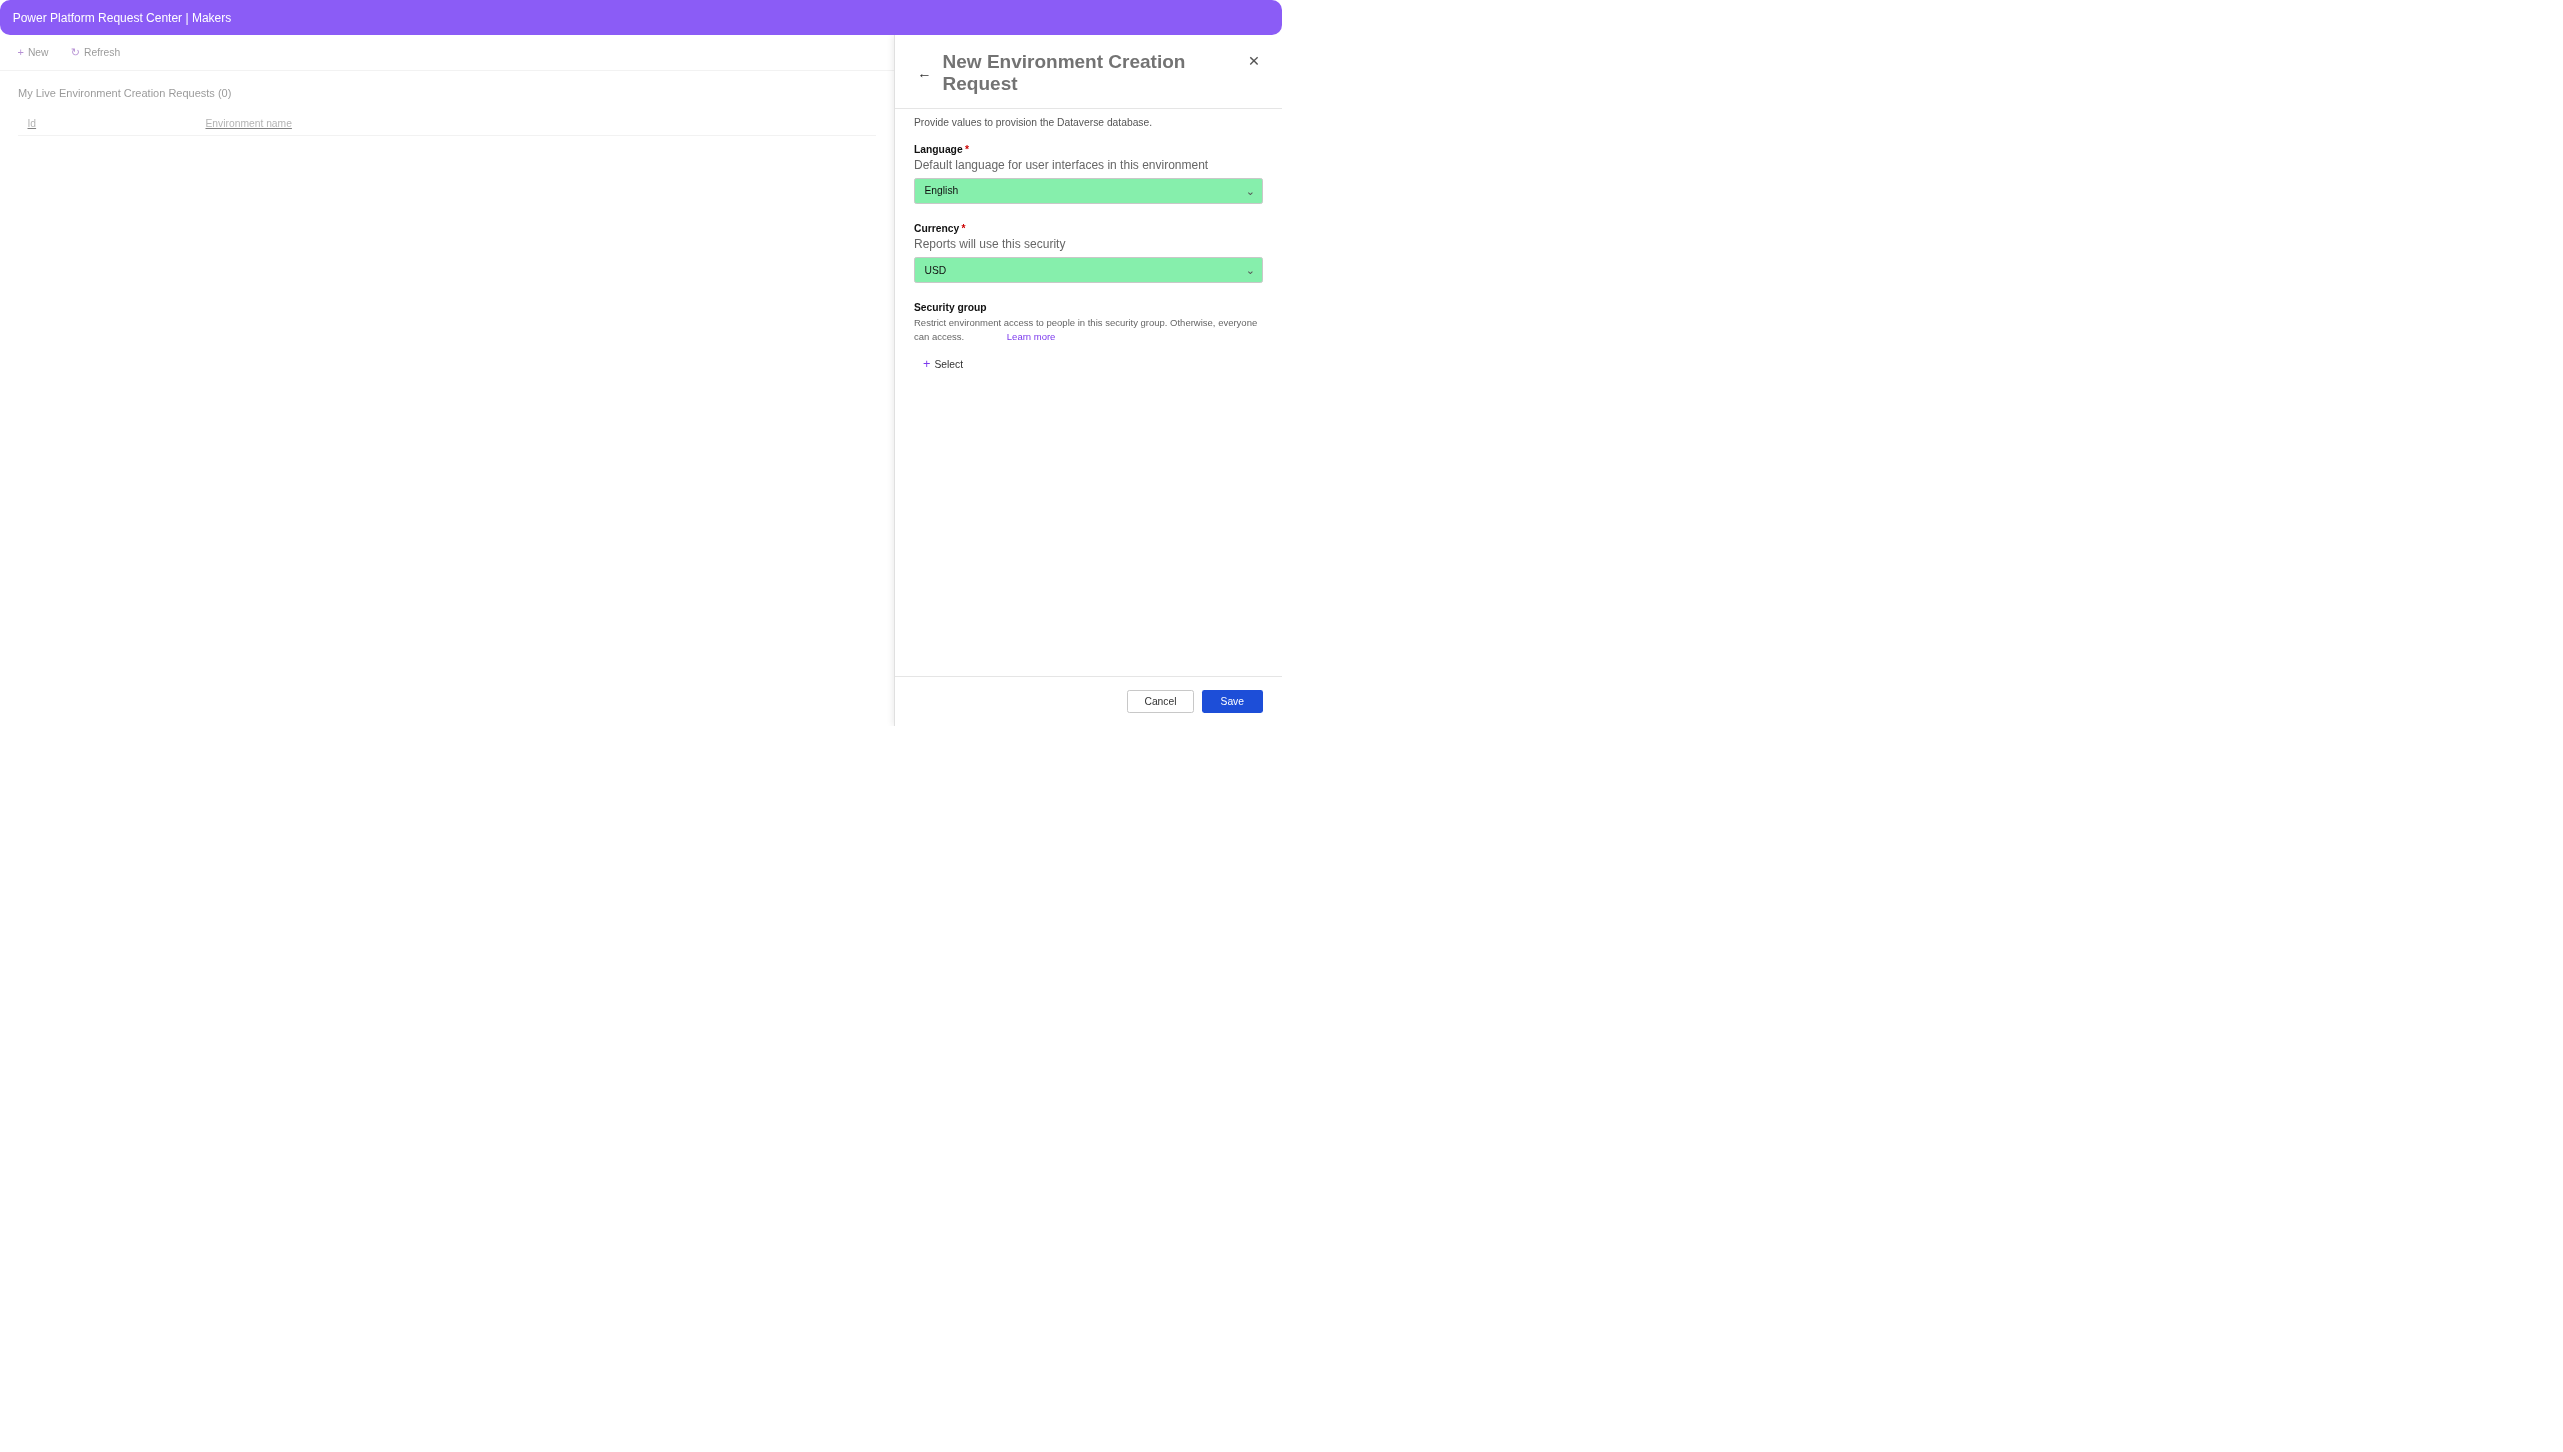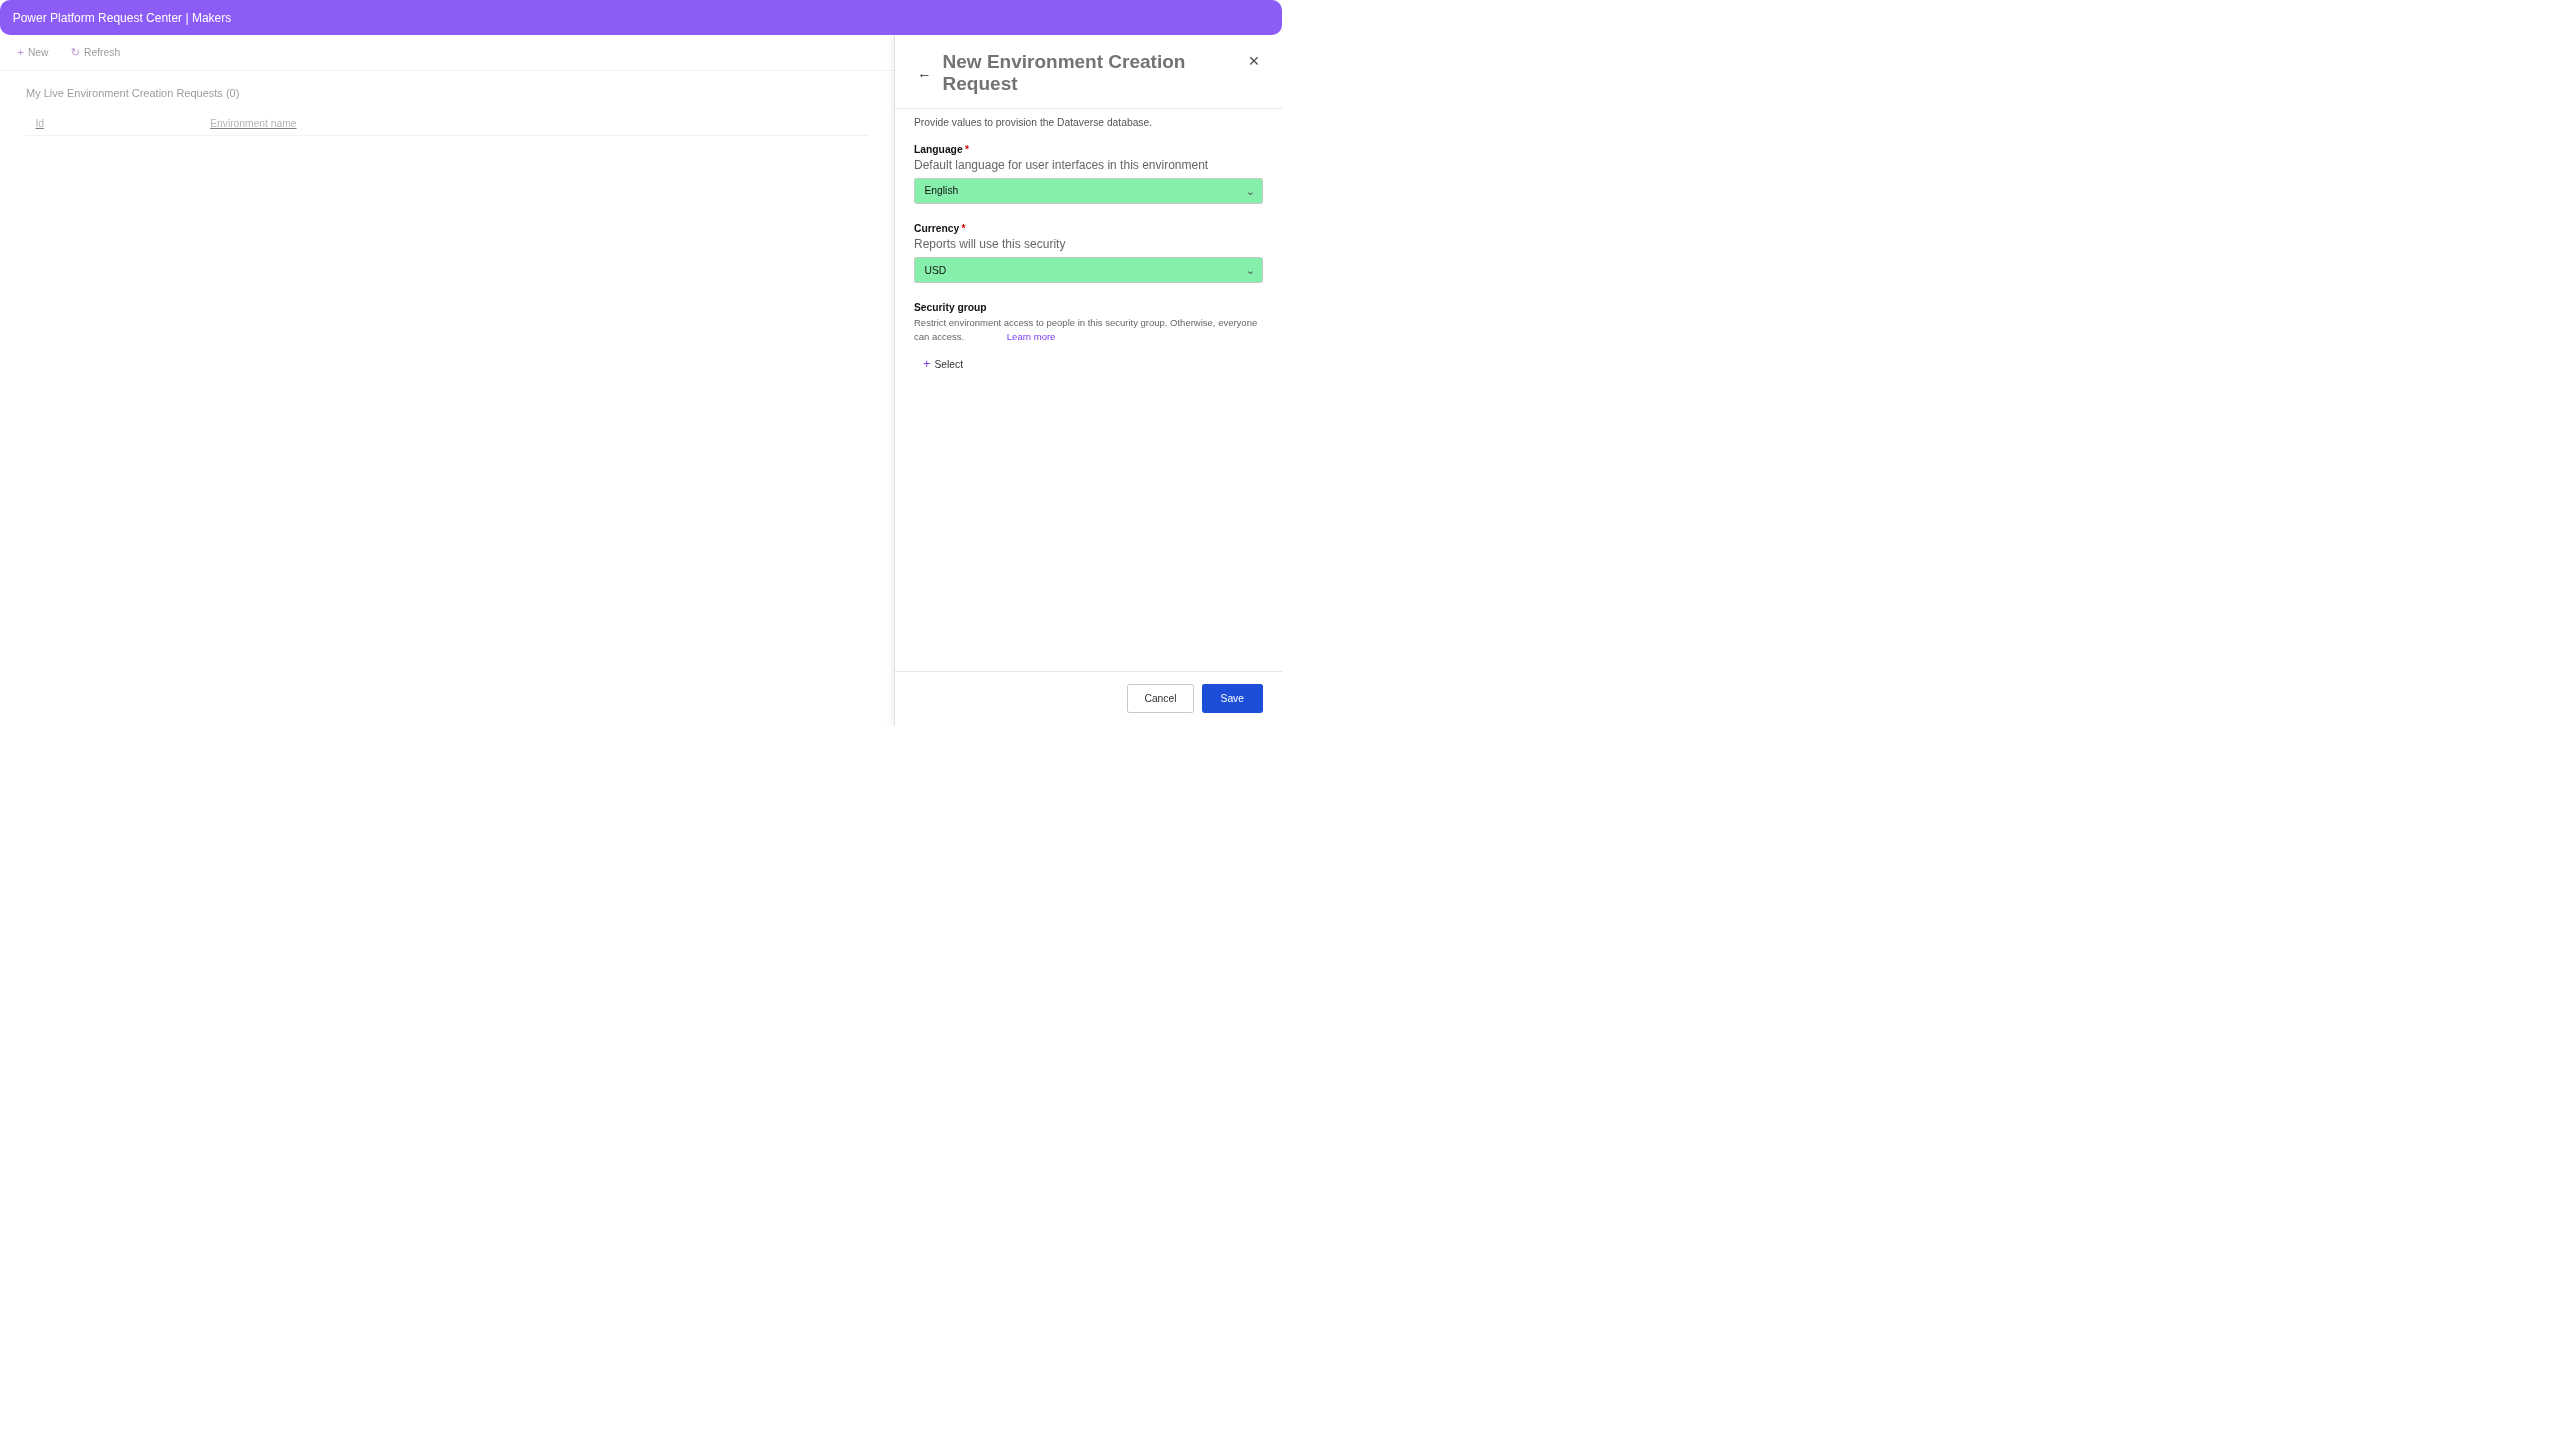--- a/index.html
+++ b/index.html
@@ -74,21 +74,21 @@
     }
 
     .toolbar-btn .btn-icon {
       font-size: 11px;
       color: #6b21a8;
     }
 
     
     .content-area {
       flex: 1;
-      padding: 16px 26px;
+      padding: 16px 18px;
       overflow: auto;
     }
 
     .section-title {
       font-size: 11px;
       color: #333;
       margin-bottom: 12.7px;
       font-weight: 400;
     }
 
@@ -263,21 +263,21 @@
     .panel-footer {
       padding: 12.7px 19px;
       display: flex;
       justify-content: flex-end;
       gap: 8px;
       border-top: 0.8px solid #e5e5e5;
       flex-shrink: 0;
     }
 
     .btn-cancel {
-      padding: 8px 16px;
+      padding: 2px 16px;
       border: 0.8px solid #c8c8c8;
       background: white;
       cursor: pointer;
       font-size: 10.3px;
       border-radius: 2.4px;
       color: #333;
     }
 
     .btn-save {
       padding: 6.3px 19px;

